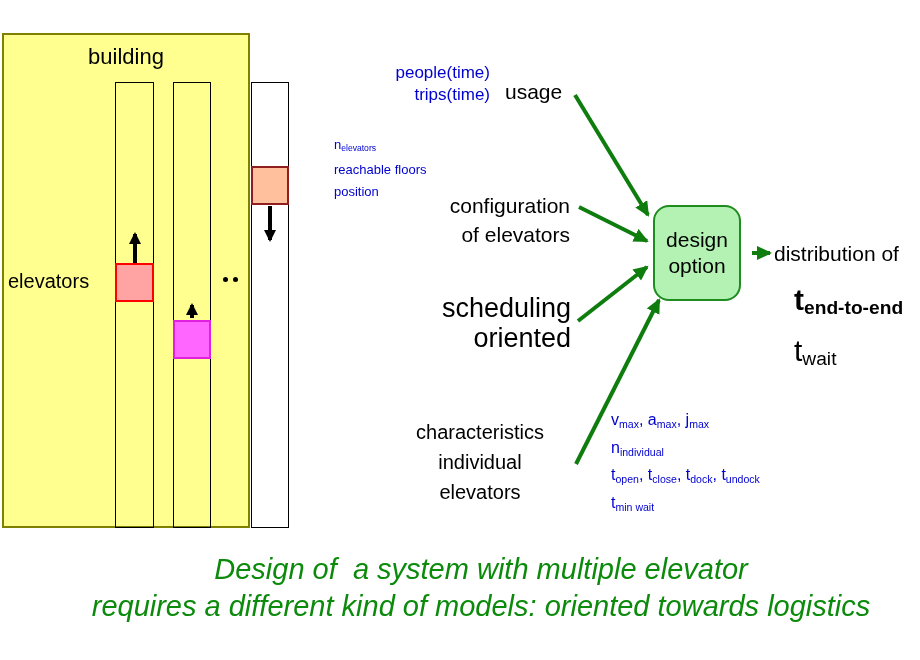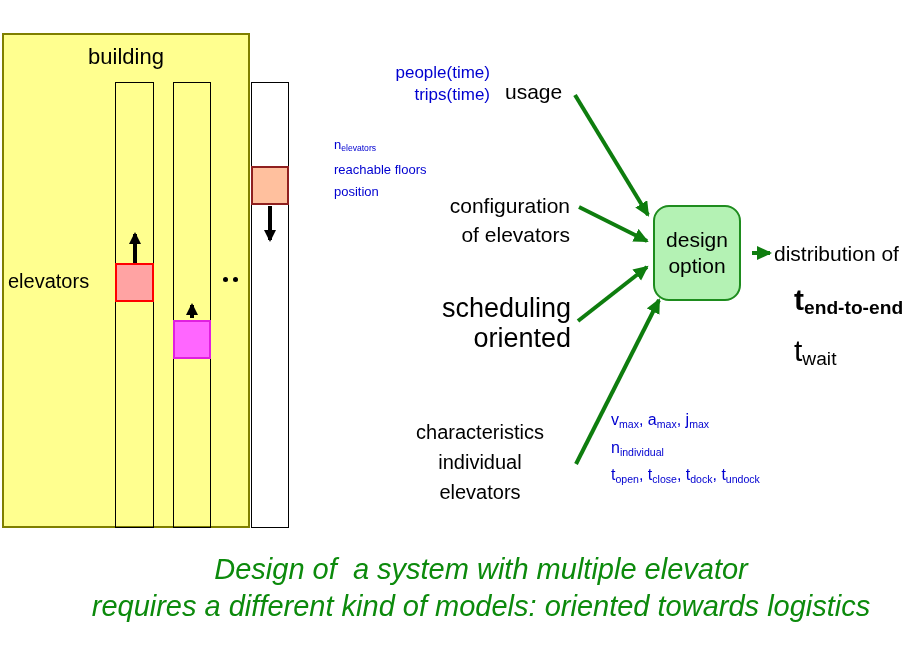--- a/index.html
+++ b/index.html
@@ -137,20 +137,21 @@
 
   <div class="t-chars">
     <div>characteristics</div>
     <div>individual</div>
     <div>elevators</div>
   </div>
   <div class="t-char-params blue">
       <div><span>v</span><span class="subscript">max</span><span>, </span><span>a</span><span class="subscript">max</span><span>, </span><span>j</span><span class="subscript">max</span></div>
       <div><span>n</span><span class="subscript">individual</span></div>
       <div><span>t</span><span class="subscript">open</span><span>, </span><span>t</span><span class="subscript">close</span><span>, </span><span>t</span><span class="subscript">dock</span><span>, </span><span>t</span><span class="subscript">undock</span></div>
+      <div><span>t</span><span class="subscript">min wait</span></div>
     </div>
 
   <div class="design-box">
     <div>design</div>
     <div>option</div>
   </div>
 
   <div class="t-dist">distribution of</div>
   <div class="metric metric0">
       <div><span>t</span><span class="subscript">end-to-end</span></div>

